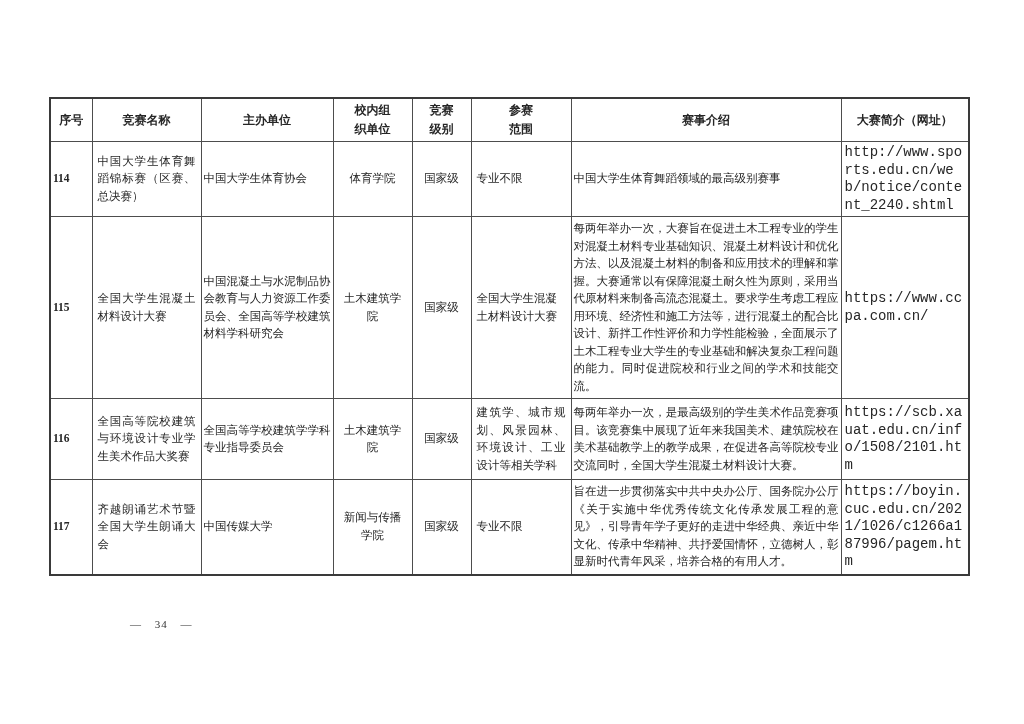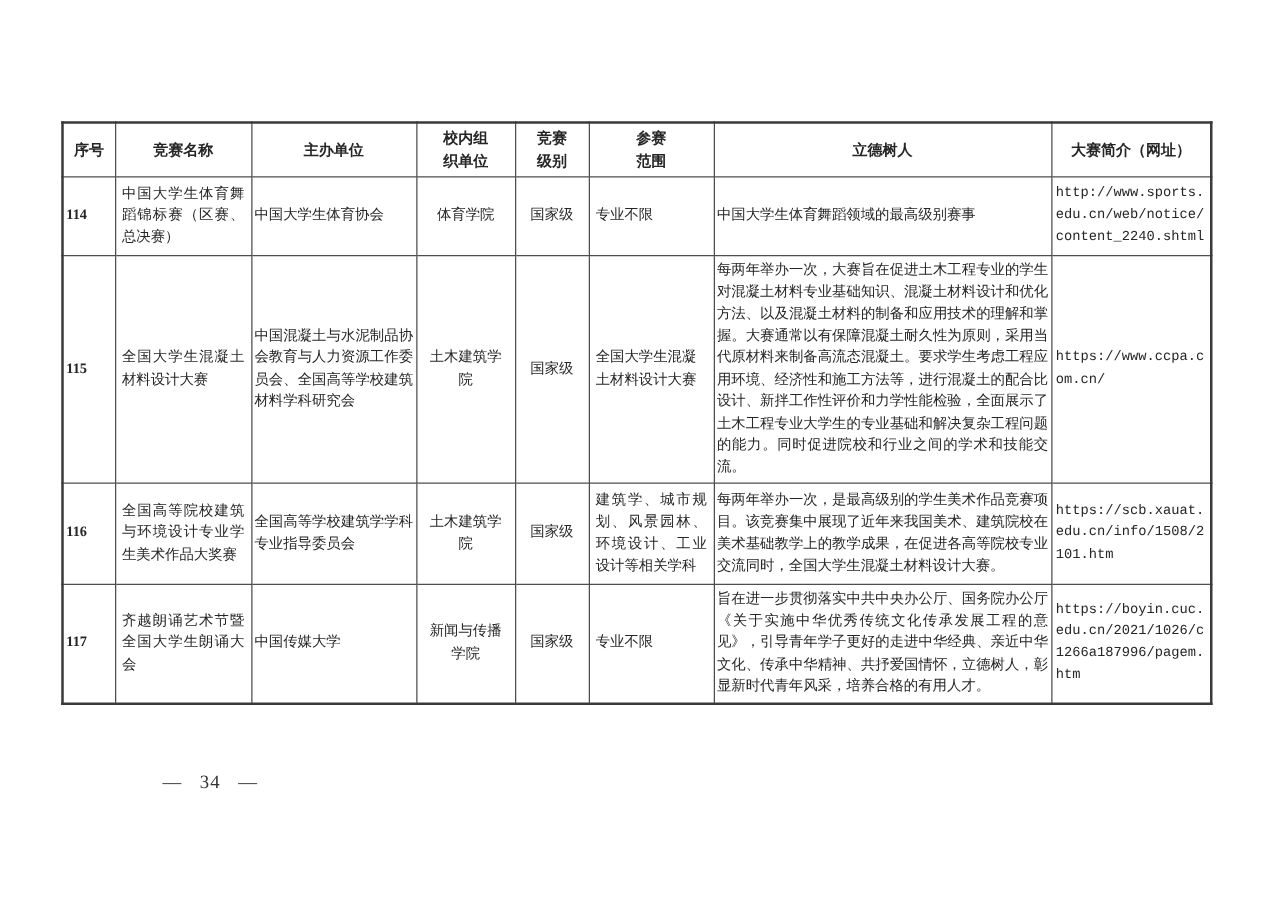--- a/index.html
+++ b/index.html
@@ -43,31 +43,31 @@
   td.c-index { text-align: left; padding: 0 2px; font-weight: bold; }
   td.c-name { text-align: justify; padding: 2px 5px; }
   td.c-org { text-align: justify; padding: 2px 2px; }
   td.c-campus { text-align: center; padding: 2px 10px; }
   td.c-level { text-align: center; padding: 0 4px; }
   td.c-scope { text-align: left; padding: 2px 5px; }
   td.c-scope.j { text-align: justify; }
   td.c-intro { text-align: justify; padding: 3px 2px; }
   td.c-url {
     font-family: "Liberation Mono", "DejaVu Sans Mono", monospace;
-    font-size: 11px;
+    font-size: 14px;
     line-height: 19px;
     word-break: break-all;
     text-align: left;
     padding: 2px 3px;
   }
   .page-number {
     position: absolute;
     left: 130px;
     top: 618px;
-    font-size: 15px;
+    font-size: 11px;
     color: #333333;
     word-spacing: 9px;
     letter-spacing: 1px;
   }
 </style>
 </head>
 <body>
 
 <div class="page">
 
@@ -86,21 +86,21 @@
       <tr style="height:43px">
         <th>序号</th>
         <th>竞赛名称</th>
         <th>主办单位</th>
         <th>校内组
 织单位</th>
         <th>竞赛
 级别</th>
         <th>参赛
 范围</th>
-        <th>立德树人</th>
+        <th>赛事介绍</th>
         <th>大赛简介（网址）</th>
       </tr>
     </thead>
     <tbody>
       <tr style="height:63px">
         <td class="c-index">114</td>
         <td class="c-name">中国大学生体育舞蹈锦标赛（区赛、总决赛）</td>
         <td class="c-org">中国大学生体育协会</td>
         <td class="c-campus">体育学院</td>
         <td class="c-level">国家级</td>

